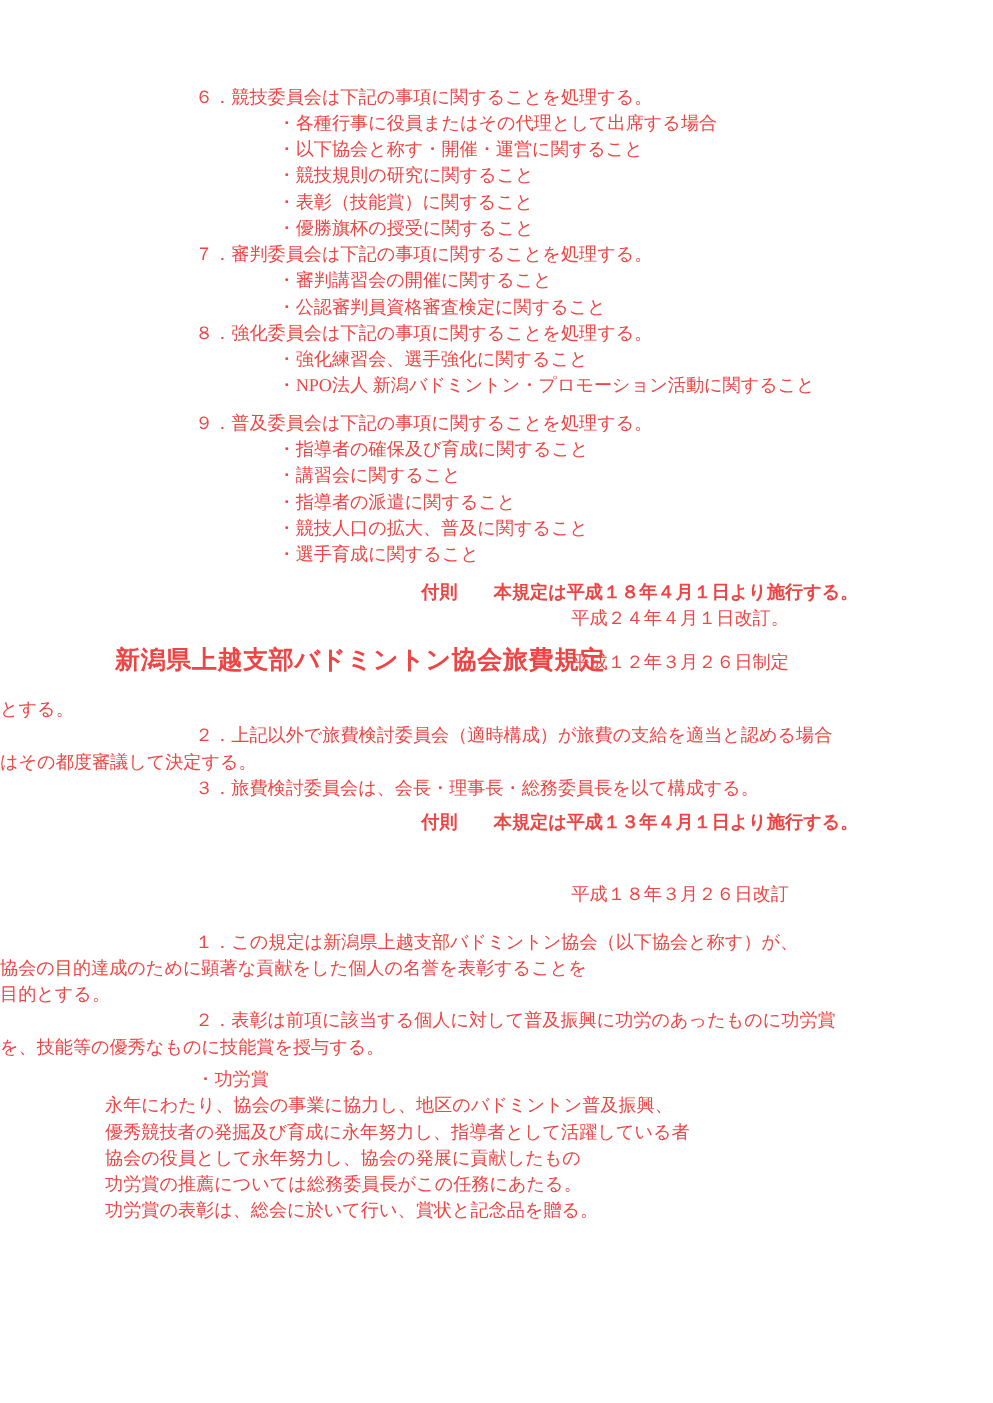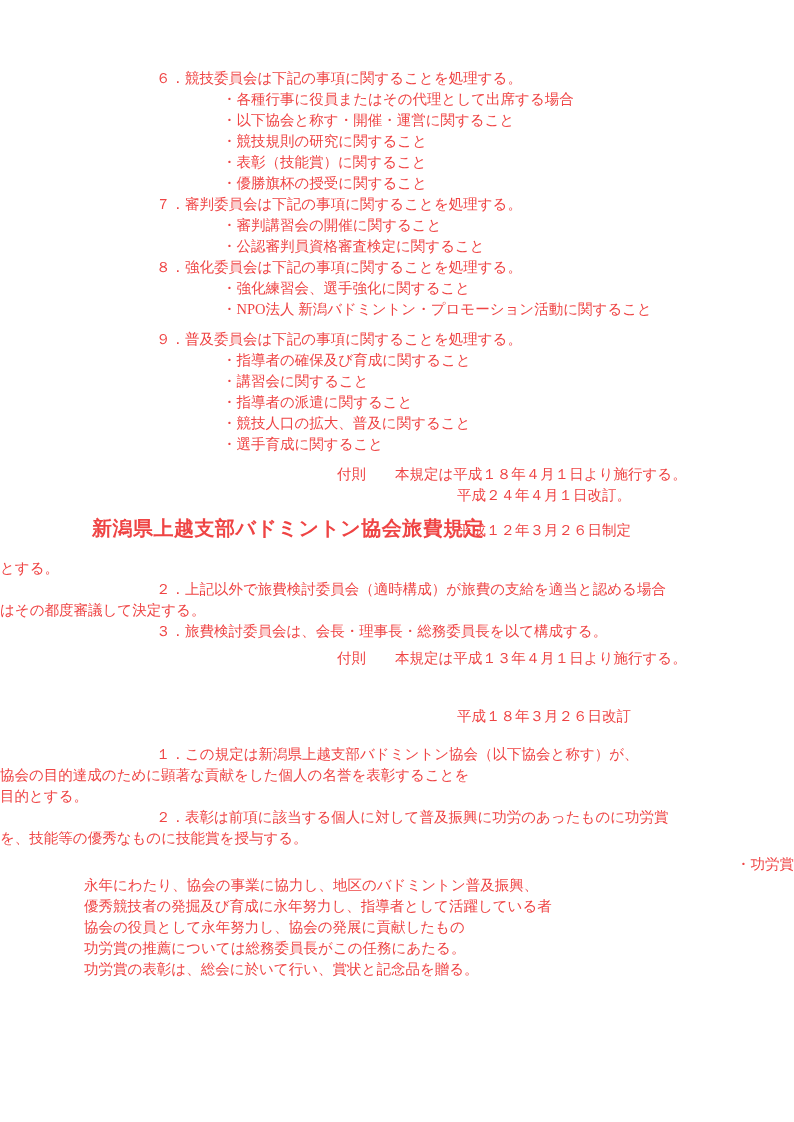--- a/index.html
+++ b/index.html
@@ -12,34 +12,34 @@
     font-family: "Liberation Serif", "DejaVu Serif", serif;
     font-size: 14.5px;
     line-height: 21px;
     overflow: hidden;
   }
   .content { padding-top: 68px; }
   .line { white-space: pre; height: 21px; }
   .num-line    { padding-left: 156px; }
   .cont-line   { }
   .bullet-line { padding-left: 222px; }
-  .fusoku-line { padding-left: 337px; }
+  .fusoku-line { padding-left: 337px; font-weight: bold; }
   .fusoku-label { display: inline-block; width: 58px; }
   .fusoku-line2 { padding-left: 457px; }
   .heading-line { padding-left: 92px; }
   .sec-title {
     display: inline-block;
     width: 365px;
     font-weight: bold;
     font-family: "Liberation Sans", "DejaVu Sans", sans-serif;
     font-size: 20px;
     letter-spacing: 0.5px;
   }
   .date2-line { padding-left: 457px; }
-  .kourou-head { padding-left: 157px; text-align: right; }
+  .kourou-head { padding-left: 157px; }
   .kourou-body { padding-left: 84px; }
   .sp { width: 100%; }
 </style>
 </head>
 <body>
 
 <div class="page">
   <div class="content">
 
     <div class="line num-line"><span>６．</span><span>競技委員会は下記の事項に関することを処理する。</span></div>

